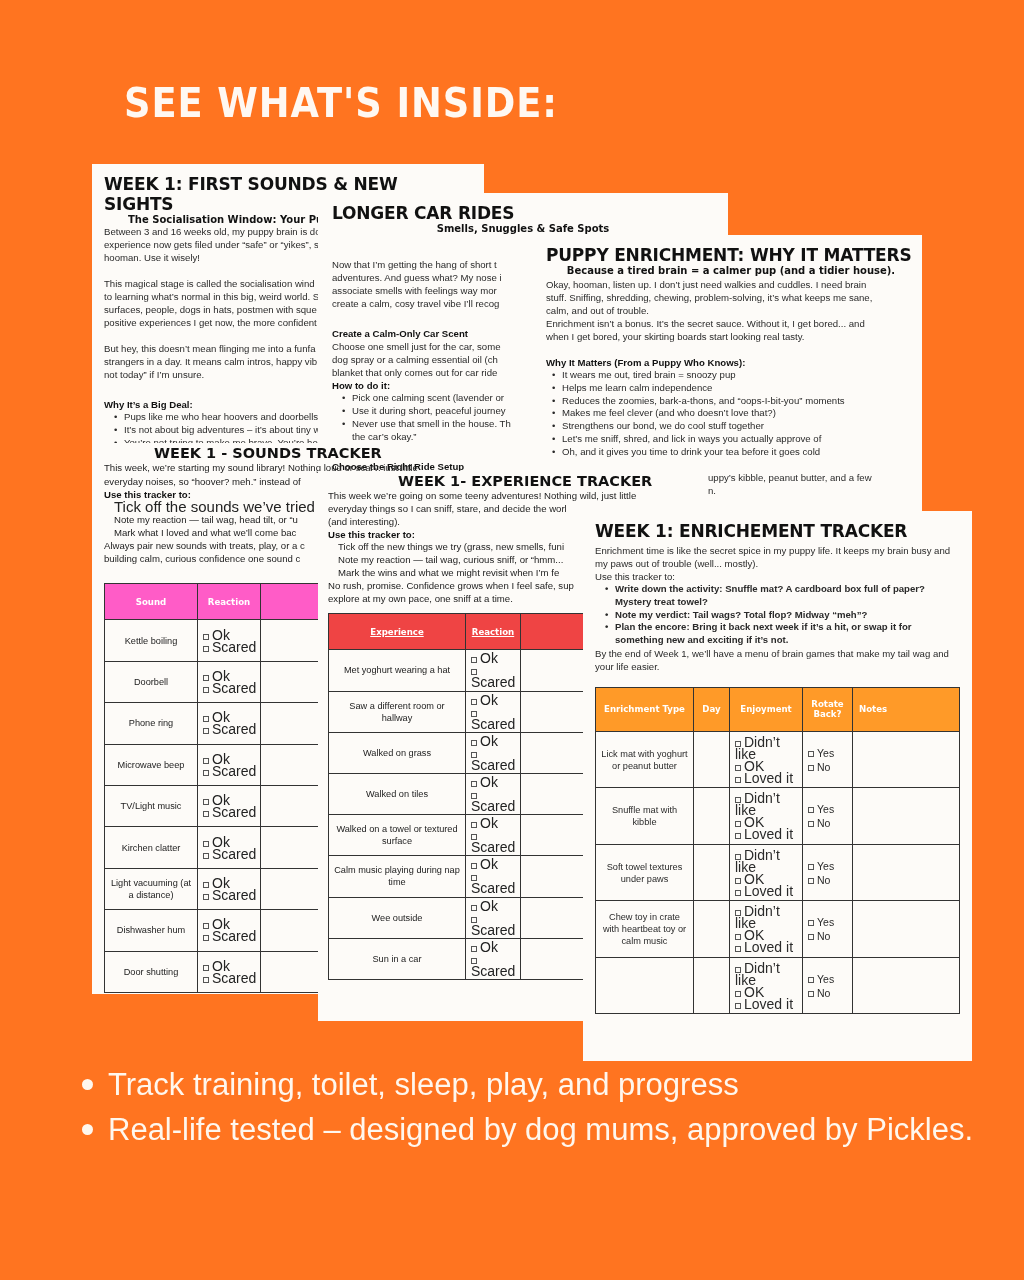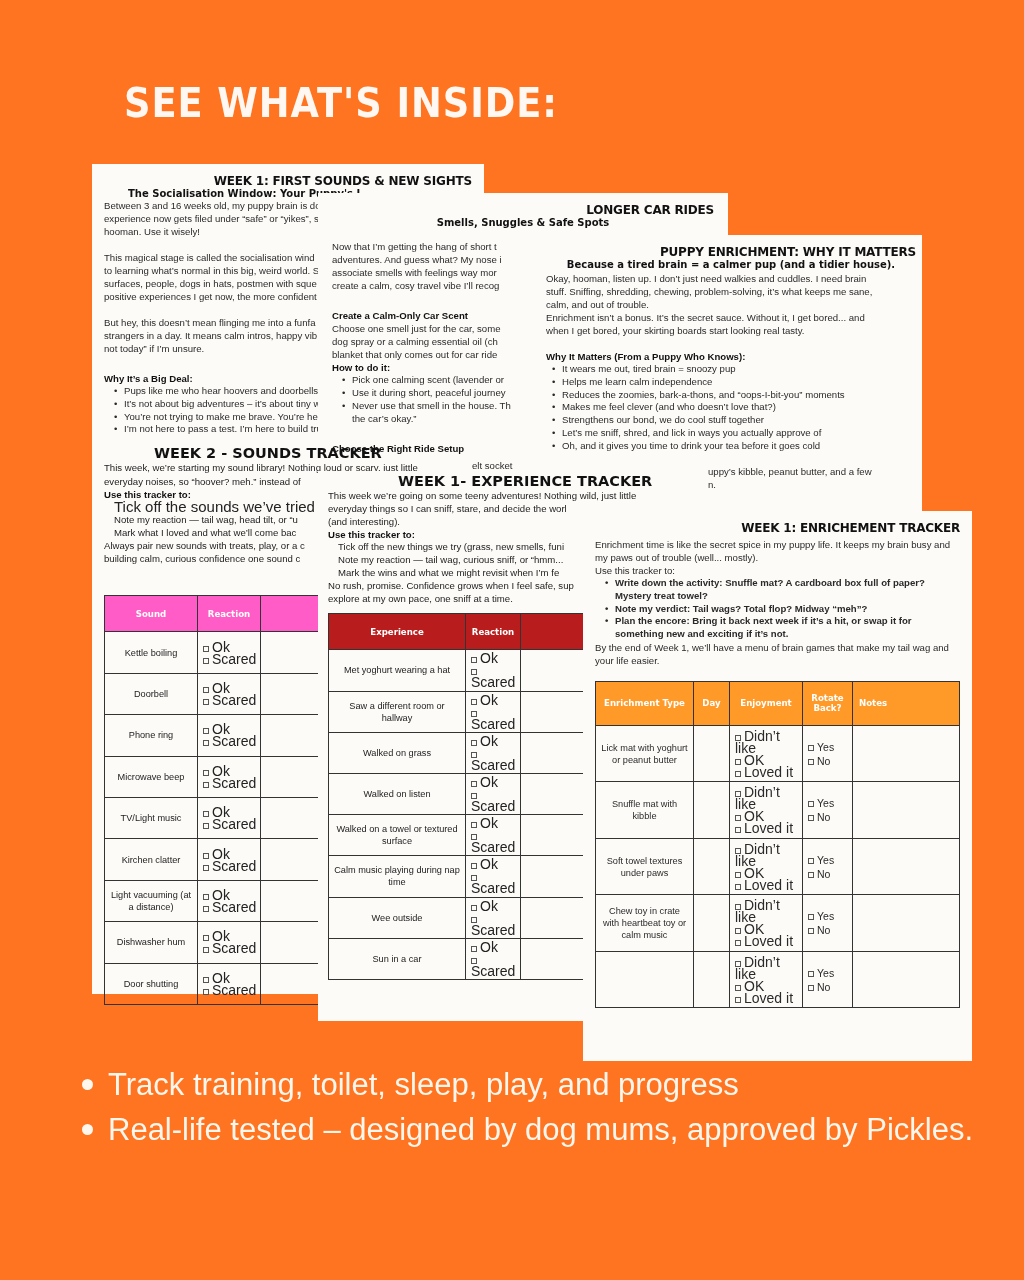--- a/index.html
+++ b/index.html
@@ -10,21 +10,21 @@
     position: absolute; left: 124px; top: 80px;
     font-family: "DejaVu Sans", sans-serif; font-weight: 900;
     font-size: 40px; letter-spacing: 1px; color: #FFF8F2;
     text-transform: uppercase; transform: scaleX(0.92); transform-origin: left;
   }
 
   .page {
     position: absolute; background: #FDFBF8; overflow: hidden;
     font-family: "Liberation Sans", sans-serif; color: #2a2a2a;
   }
-  .page h2 { font-family: "DejaVu Sans", sans-serif; font-weight: 800; font-size: 12px; text-align: right; color: #111; letter-spacing: -0.2px; }
+  .page h2 { font-family: "DejaVu Sans", sans-serif; font-weight: 800; font-size: 17px; text-align: left; color: #111; letter-spacing: -0.2px; }
   .page h3 { font-family: "DejaVu Sans", sans-serif; font-weight: 700; font-size: 10px; text-align: center; color: #111; }
   .page p { font-size: 9.6px; line-height: 13px; white-space: nowrap; }
   .page .wrap { white-space: normal; }
   .page .sub { font-weight: 700; font-size: 9.6px; color: #111; margin-top: 4px; line-height: 13px; }
   .page ul { list-style: none; padding-left: 10px; }
   .page li { font-size: 9.6px; line-height: 12.8px; white-space: nowrap; position: relative; padding-left: 10px; }
   .page li::before { content: "•"; position: absolute; left: 0; }
   .page li.wrap { white-space: normal; font-weight: bold; }
   .gap { height: 13px; }
 
@@ -37,21 +37,21 @@
   #experience { position: absolute; left: 318px; top: 471px; width: 268px; height: 550px; background: #FDFBF8; padding: 2px 10px; }
 
   table { border-collapse: collapse; }
   table td, table th { border: 1.5px solid #333; font-size: 9.2px; }
   table th { color: #fff; font-family: "DejaVu Sans", sans-serif; font-weight: 700; font-size: 8.6px; height: 36px; }
   table td.item { text-align: center; padding: 0 4px; line-height: 12px; }
   table td.opts { padding-left: 5px; line-height: 12px; font-size: 14px; }
   .box { display: inline-block; width: 6px; height: 6px; border: 1px solid #555; margin-right: 3px; vertical-align: 0px; }
 
   .t-sounds th { background: #FF5CC7; }
-  .t-exp th { background: #b91c1c; }
+  .t-exp th { background: #ef4444; text-decoration: underline; }
   .t-enr th { background: #FF9A28; }
 
   .features { position: absolute; left: 80px; top: 1062px; width: 920px; list-style: none; }
   .features li { position: relative; padding-left: 28px; color: #FFF7EE; font-size: 31px; line-height: 45px; font-family: "Liberation Sans", sans-serif; }
   .features li::before { content: ""; position: absolute; left: 2px; top: 17px; width: 11px; height: 11px; border-radius: 50%; background: #FFF7EE; }
 </style>
 </head>
 <body>
 
 <div class="headline">SEE WHAT'S INSIDE:</div>
@@ -76,21 +76,21 @@
   <ul>
     <li>Pups like me who hear hoovers and doorbells r</li>
     <li>It’s not about big adventures – it’s about tiny w</li>
     <li>You’re not trying to make me brave. You’re help</li>
     <li>I’m not here to pass a test. I’m here to build trus</li>
   </ul>
 </div>
 
 <div class="page" id="page2">
   <h2>LONGER CAR RIDES</h2>
-  <h3 style="margin-bottom:12px">Smells, Snuggles &amp; Safe Spots</h3>
+  <h3 style="margin-bottom:24px">Smells, Snuggles &amp; Safe Spots</h3>
   <p>Now that I’m getting the hang of short t</p>
   <p>adventures. And guess what? My nose i</p>
   <p>associate smells with feelings way mor</p>
   <p>create a calm, cosy travel vibe I’ll recog</p>
   <div class="gap"></div>
   <div class="sub">Create a Calm-Only Car Scent</div>
   <p>Choose one smell just for the car, some</p>
   <p>dog spray or a calming essential oil (ch</p>
   <p>blanket that only comes out for car ride</p>
   <div class="sub" style="margin-top:0">How to do it:</div>
@@ -122,32 +122,32 @@
     <li>Makes me feel clever (and who doesn’t love that?)</li>
     <li>Strengthens our bond, we do cool stuff together</li>
     <li>Let’s me sniff, shred, and lick in ways you actually approve of</li>
     <li>Oh, and it gives you time to drink your tea before it goes cold</li>
   </ul>
   <p style="padding-left:162px;margin-top:12px">uppy’s kibble, peanut butter, and a few</p>
   <p style="padding-left:162px">n.</p>
 </div>
 
 <div id="sounds">
-  <h2 style="font-family:'DejaVu Sans',sans-serif;font-weight:800;font-size:14.5px;color:#111;text-align:left;padding-left:50px;width:330px">WEEK 2 - SOUNDS TRACKER</h2>
+  <h2 style="font-family:'DejaVu Sans',sans-serif;font-weight:800;font-size:14.5px;color:#111;text-align:left;padding-left:50px;width:330px">WEEK 1 - SOUNDS TRACKER</h2>
   <p style="font-size:9.6px;line-height:14px;white-space:nowrap">This week, we’re starting my sound library! Nothing loud or scary, just little</p>
   <p style="font-size:9.6px;line-height:13px;white-space:nowrap">everyday noises, so “hoover? meh.” instead of</p>
   <div style="font-weight:700;font-size:9.6px;line-height:13px;color:#111">Use this tracker to:</div>
   <ul style="list-style:none;padding-left:10px">
     <li style="font-size:15px;line-height:12.8px;white-space:nowrap;overflow:hidden;width:210px">Tick off the sounds we’ve tried (so many thi</li>
     <li style="font-size:9.6px;line-height:12.8px;white-space:nowrap;overflow:hidden;width:210px">Note my reaction — tail wag, head tilt, or “u</li>
     <li style="font-size:9.6px;line-height:12.8px;white-space:nowrap;overflow:hidden;width:210px">Mark what I loved and what we’ll come bac</li>
   </ul>
   <p style="font-size:9.6px;line-height:13px;white-space:nowrap;overflow:hidden;width:214px">Always pair new sounds with treats, play, or a c</p>
   <p style="font-size:9.6px;line-height:13px;white-space:nowrap;overflow:hidden;width:214px">building calm, curious confidence one sound c</p>
-  <table class="t-sounds" style="margin-top:30px;width:230px">
+  <table class="t-sounds" style="margin-top:18px;width:230px">
     <tbody>
         <tr>
       <th style="width:93px">Sound</th>
       <th style="width:63px">Reaction</th>
       <th></th>
     </tr>
     </tbody>
       <tbody id="sounds-body">
         <tr style="height:41.4px">
           <td class="item">Kettle boiling</td>
@@ -265,21 +265,21 @@
         </tr>
         <tr style="height:41.2px">
           <td class="item">Walked on grass</td>
           <td class="opts">
             <div><span class="box"></span><span>Ok</span></div>
             <div><span class="box"></span><span>Scared</span></div>
           </td>
           <td></td>
         </tr>
         <tr style="height:41.2px">
-          <td class="item">Walked on listen</td>
+          <td class="item">Walked on tiles</td>
           <td class="opts">
             <div><span class="box"></span><span>Ok</span></div>
             <div><span class="box"></span><span>Scared</span></div>
           </td>
           <td></td>
         </tr>
         <tr style="height:41.2px">
           <td class="item">Walked on a towel or textured surface</td>
           <td class="opts">
             <div><span class="box"></span><span>Ok</span></div>

